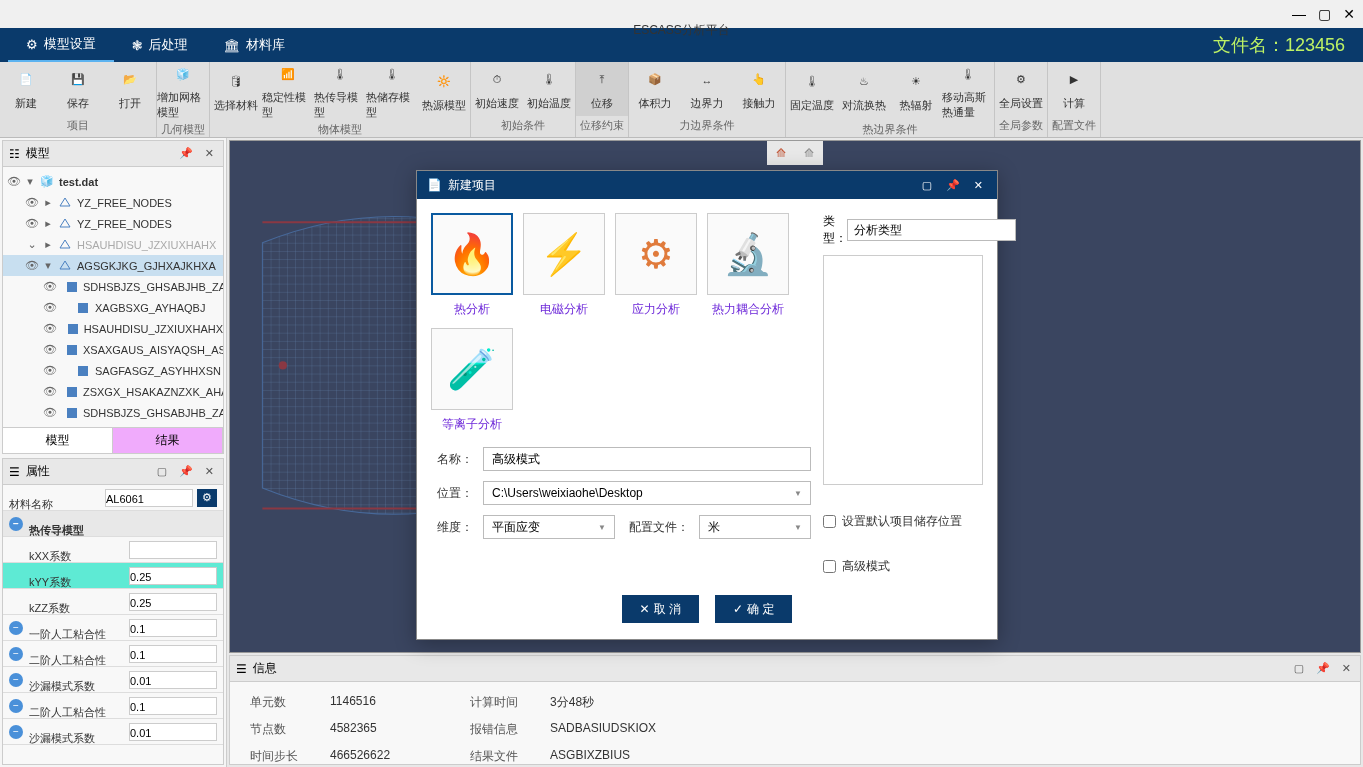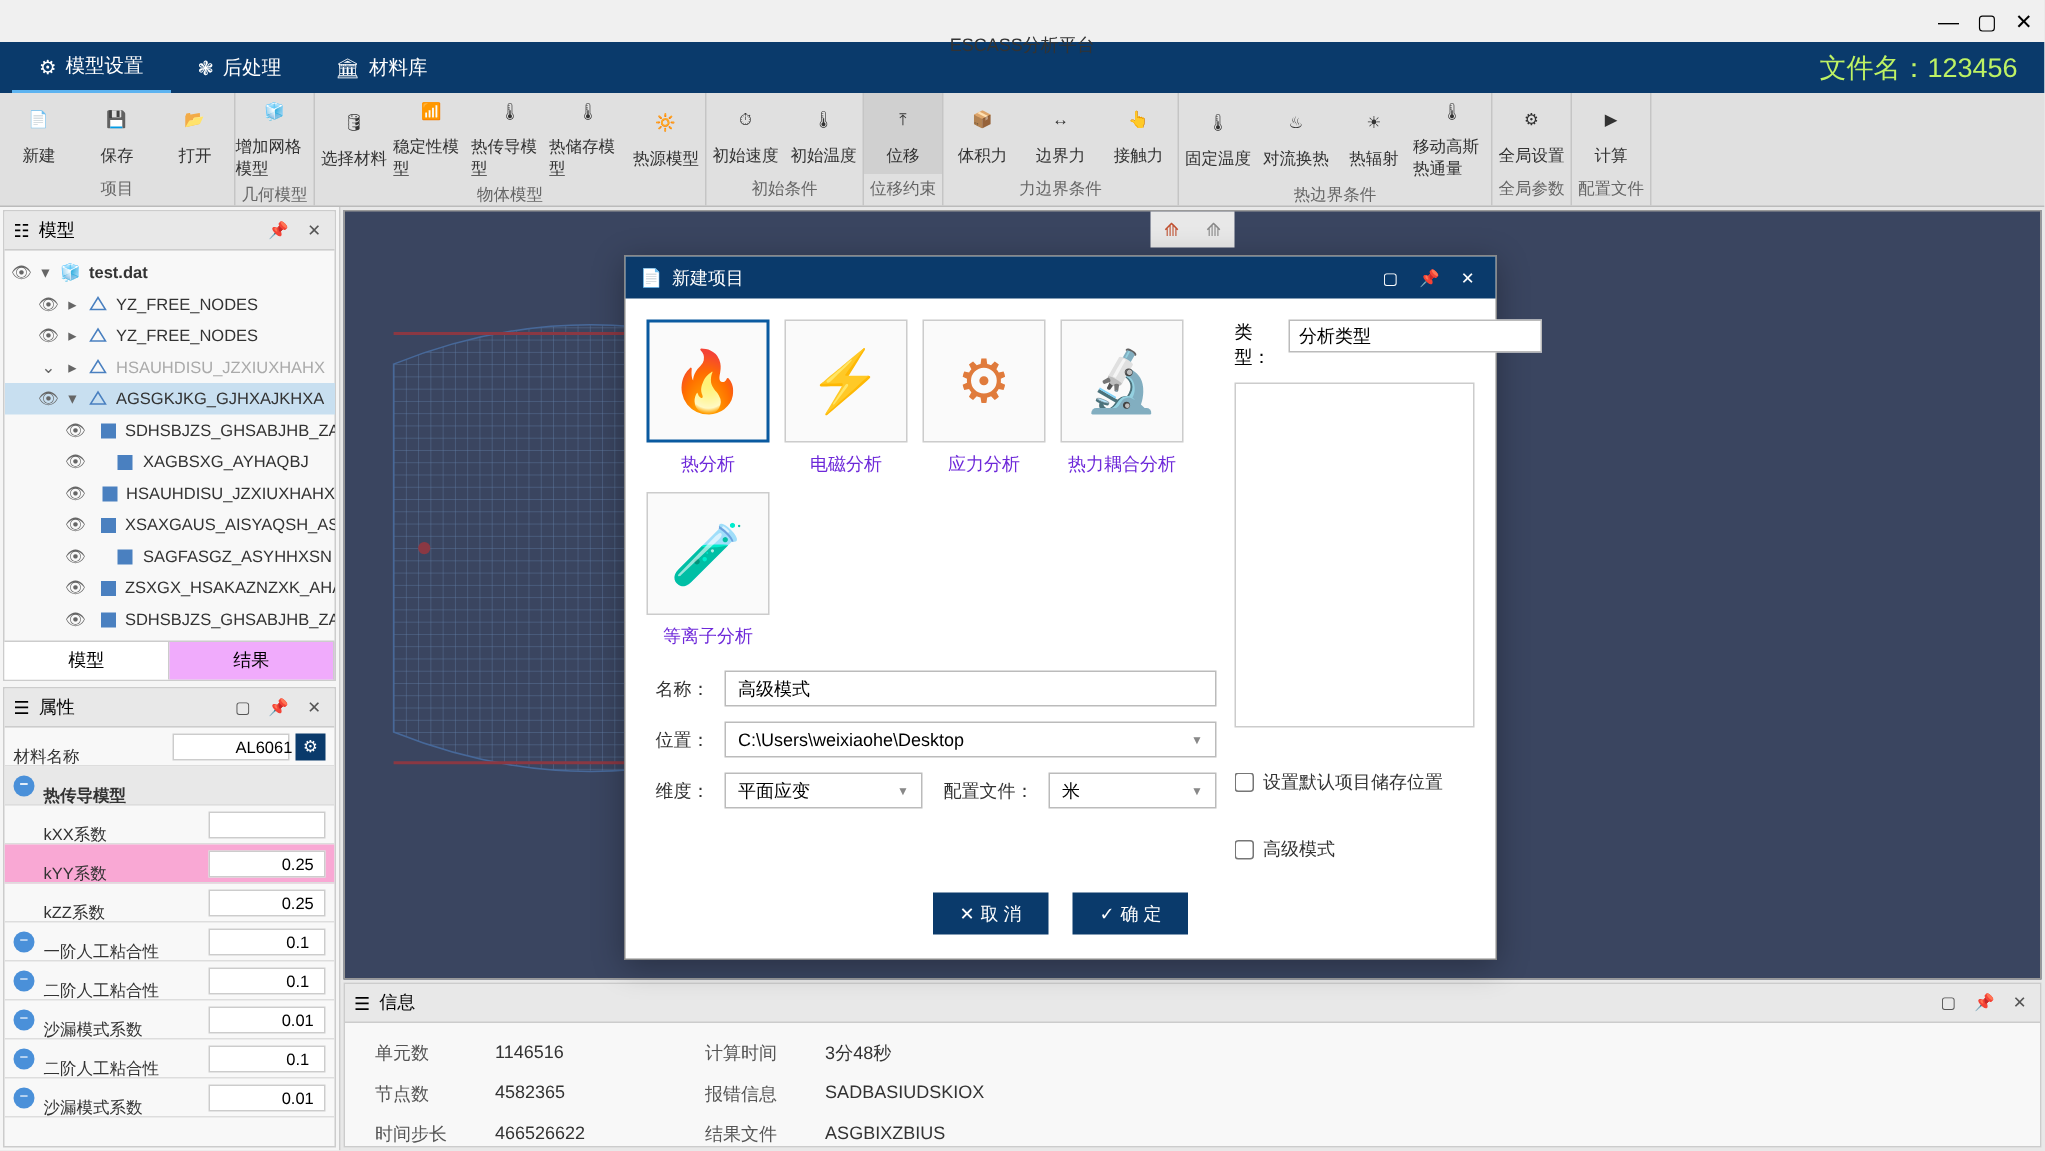--- a/index.html
+++ b/index.html
@@ -47,25 +47,25 @@
 .indent-1 { padding-left: 22px; }
 .indent-2 { padding-left: 40px; }
 .tree-tabs { display: flex; border-top: 1px solid #ccc; }
 .tree-tab { flex: 1; text-align: center; font-size: 12px; padding: 4px 0; background: #f0abfc; border-right: 1px solid #ccc; cursor: pointer; }
 .tree-tab.active { background: #fff; }
 
 
 .prop-body { font-size: 11px; }
 .prop-row { display: flex; align-items: center; height: 26px; border-bottom: 1px solid #ddd; padding: 0 6px; }
 .prop-row .plabel { flex: 1; color: #333; margin-top: 14px; }
-.prop-row .pval { width: 78px; text-align: center; background: #fff; border: 1px solid #ccc; height: 18px; line-height: 18px; font-size: 11px; padding-left: 41px; }
+.prop-row .pval { width: 88px; text-align: left; background: #fff; border: 1px solid #ccc; height: 18px; line-height: 18px; font-size: 11px; }
 .prop-row.section { background: #e8e8e8; font-weight: bold; }
 .prop-row .minus { width: 14px; height: 14px; border-radius: 50%; background: #4a90d9; color: #fff; font-size: 10px; display: inline-flex; align-items: center; justify-content: center; margin-right: 6px; }
 .prop-row .gear { width: 20px; height: 18px; background: #0a3a6b; color: #fff; display: inline-flex; align-items: center; justify-content: center; font-size: 11px; margin-left: 4px; }
-.prop-row.highlight { background: #f9a8d4; }
+.prop-row.highlight { background: #5eead4; }
 
 
 .viewport-wrap { flex: 1; display: flex; flex-direction: column; margin: 2px; }
 .viewport { flex: 1; background: #3a4560; position: relative; border: 1px solid #999; }
 .viewport-toolbar { position: absolute; top: 0; left: 50%; transform: translateX(-50%); background: #e8e8e8; display: flex; height: 24px; }
 .viewport-toolbar span { width: 28px; display: flex; align-items: center; justify-content: center; font-size: 12px; cursor: pointer; }
 .mesh-bg { position: absolute; left: 0; top: 20px; width: 60%; height: 80%; opacity: 0.6; }
 
 
 .info-panel { height: 110px; border: 1px solid #ccc; margin-top: 2px; background: #f8f8f8; }
@@ -87,21 +87,21 @@
 .type-card .card-img { width: 82px; height: 82px; border: 1px solid #ccc; display: flex; align-items: center; justify-content: center; background: #fafafa; cursor: pointer; }
 .type-card .card-label { font-size: 12px; color: #6d28d9; }
 .type-card.selected .card-img { border: 2px solid #0a5aa0; }
 
 .form-row { display: flex; align-items: center; gap: 10px; margin-bottom: 10px; font-size: 12px; }
 .form-row .flabel { width: 42px; text-align: right; color: #333; }
 .form-row input, .form-row .sel { flex: 1; height: 24px; border: 1px solid #bbb; padding: 0 8px; font-size: 12px; background: #fff; }
 .form-row .sel { display: flex; align-items: center; justify-content: space-between; cursor: pointer; }
 .form-row .sel .arrow { font-size: 8px; color: #888; }
 
-.modal-right .type-row { display: flex; align-items: flex-start; gap: 12px; font-size: 12px; margin-bottom: 8px; }
+.modal-right .type-row { display: flex; align-items: center; gap: 0; font-size: 12px; margin-bottom: 8px; }
 .modal-right .type-row input { flex: 1; height: 22px; border: 1px solid #bbb; padding: 0 6px; font-size: 12px; }
 .modal-right .whitebox { height: 230px; border: 1px solid #ccc; background: #fff; margin-bottom: 10px; }
 .modal-right .chk-row { font-size: 12px; display: flex; align-items: center; gap: 6px; margin-bottom: 6px; color: #333; margin-top: 28px; }
 
 .modal-buttons { display: flex; justify-content: center; gap: 16px; padding: 0 14px 16px 14px; }
 .modal-buttons button { height: 28px; padding: 0 18px; background: #0a3a6b; color: #fff; border: none; font-size: 12px; cursor: pointer; display: flex; align-items: center; gap: 4px; }
 
 
 svg { display: block; }
 </style>

